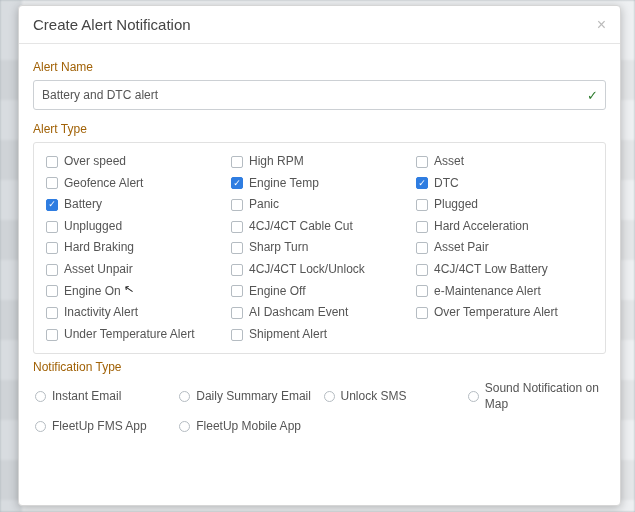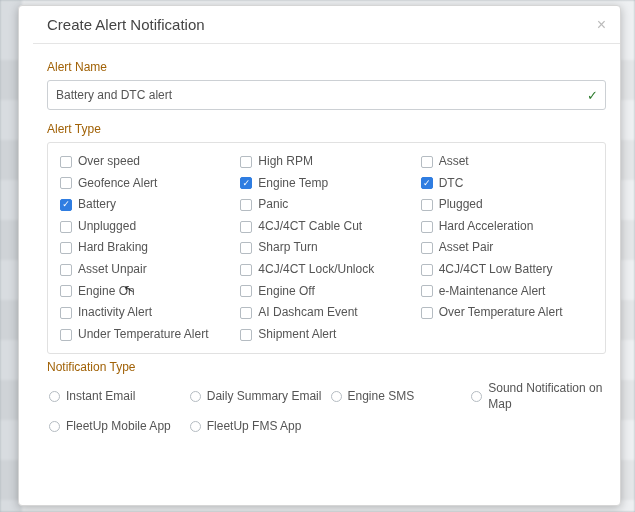--- a/index.html
+++ b/index.html
@@ -36,21 +36,20 @@
     left: 18px;
     right: 14px;
     top: 5px;
     bottom: 6px;
     background: #fff;
     border: 1px solid #d6d6d6;
     border-radius: 4px;
     box-shadow: 0 2px 10px rgba(0,0,0,0.25);
     display: flex;
     flex-direction: column;
-    padding-left: 14px;
   }
   .modal-header {
     padding: 10px 14px;
     border-bottom: 1px solid #e5e5e5;
     display: flex;
     align-items: center;
     justify-content: space-between;
   }
   .modal-title {
     font-size: 15px;
@@ -301,32 +300,32 @@
         <label class="rd-row">
           <span class="rd"></span>
           <span>Instant Email</span>
         </label>
         <label class="rd-row">
           <span class="rd"></span>
           <span>Daily Summary Email</span>
         </label>
         <label class="rd-row">
           <span class="rd"></span>
-          <span>Engine SMS</span>
+          <span>Unlock SMS</span>
         </label>
         <label class="rd-row">
           <span class="rd"></span>
           <span>Sound Notification on Map</span>
         </label>
         <label class="rd-row">
           <span class="rd"></span>
+          <span>FleetUp FMS App</span>
+        </label>
+        <label class="rd-row">
+          <span class="rd"></span>
           <span>FleetUp Mobile App</span>
-        </label>
-        <label class="rd-row">
-          <span class="rd"></span>
-          <span>FleetUp FMS App</span>
         </label>
       </div>
 
   </div>
 </div>
 
 <div class="cursor">↖</div>
 
 </body></html>

